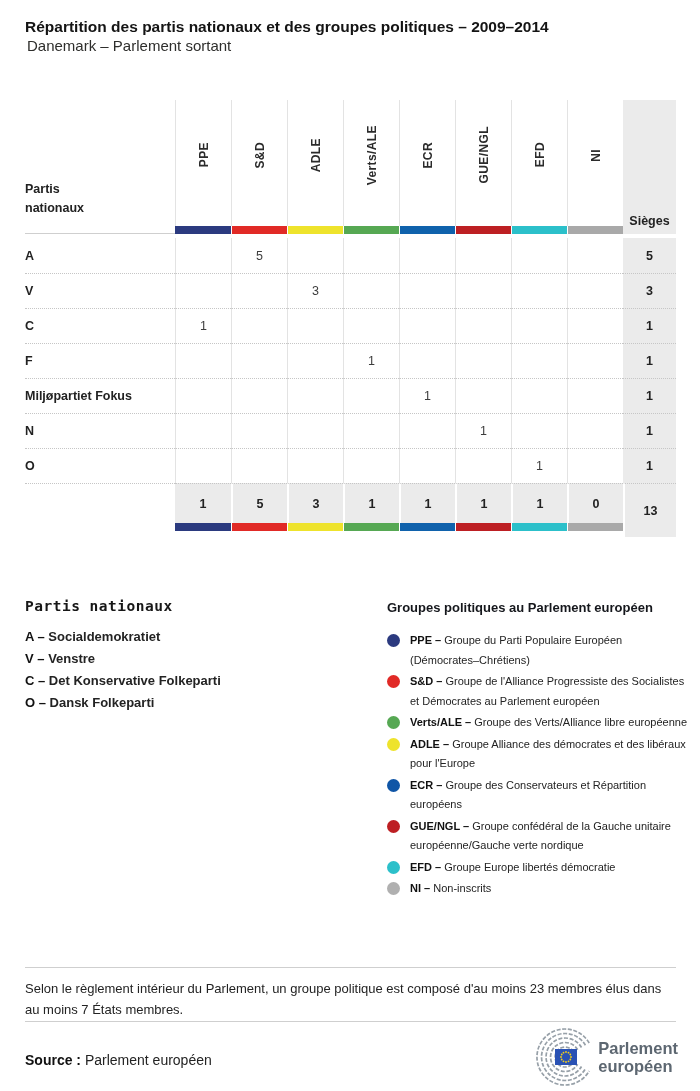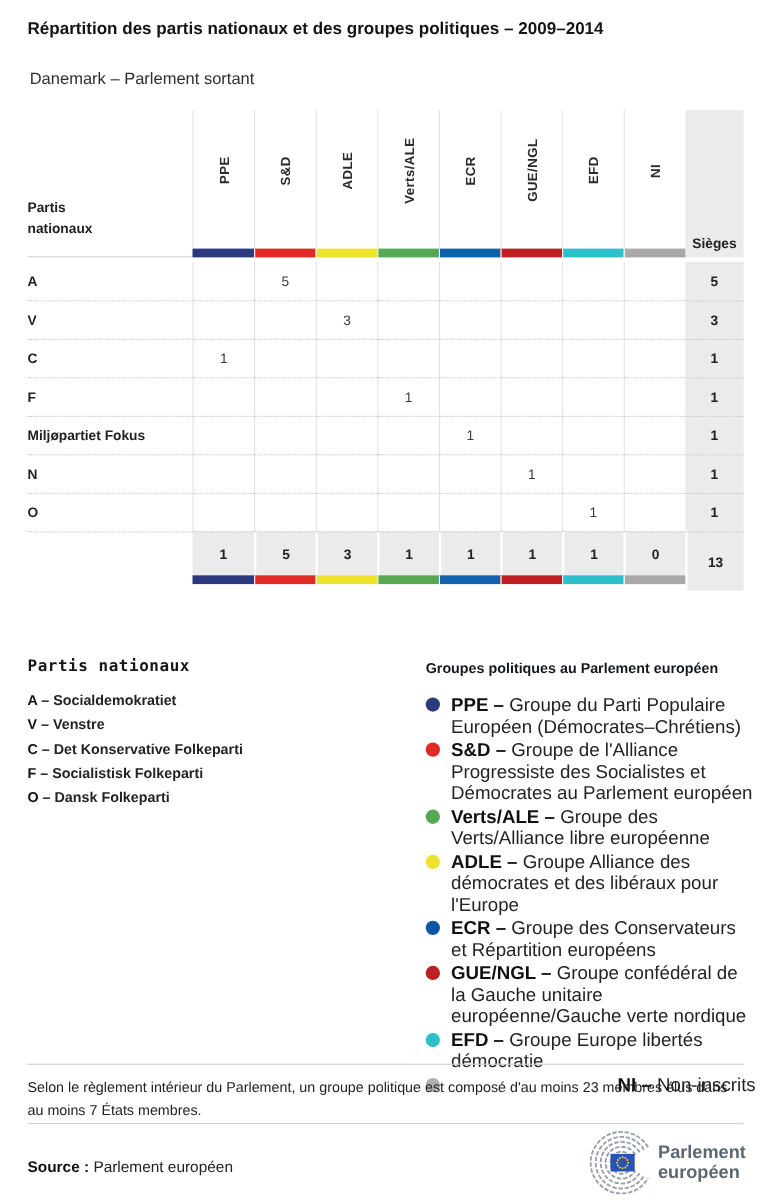--- a/index.html
+++ b/index.html
@@ -1,20 +1,20 @@
 <!DOCTYPE html>
 <html><head>
 <meta charset="utf-8">
 <style>
   html,body { margin:0; padding:0; background:#fff; }
   .page { position:relative; width:700px; height:1091px; background:#ffffff;
           font-family:"Liberation Sans", sans-serif; color:#1d1d1b; overflow:hidden; }
 
   .title { position:absolute; left:25px; top:18px; font-size:15.5px; font-weight:bold; color:#141414; }
-  .subtitle { position:absolute; left:27px; top:63px; font-size:15px; font-weight:normal; color:#2e2e2c; }
+  .subtitle { position:absolute; left:27px; top:37px; font-size:15px; font-weight:normal; color:#2e2e2c; }
 
   
   .ep-table { position:absolute; left:25px; top:100px;
     display:grid;
     grid-template-columns:150px repeat(8,56px) 53px;
     grid-template-rows:126px 8px 4px repeat(7,35px) 40px 8px 6px; }
   .ep-table > div { font-size:12.5px; }
   .colsep { border-left:1px solid #e3e3e3; }
   .rowsep { border-top:1px dotted #c6c6c6; }
   .gh { display:flex; align-items:center; justify-content:center; padding-bottom:16px; }
@@ -37,21 +37,21 @@
 
   
   .legend-left { position:absolute; left:25px; top:598px; width:340px; }
   .legend-left h3 { font-family:"DejaVu Sans Mono", monospace; font-size:14.5px; font-weight:bold;
                     margin:0 0 15px 0; color:#171717; letter-spacing:0.5px; }
   .lp-item { font-size:13px; line-height:16px; margin-bottom:6px; color:#232323;font-weight:bold; }
   .lp-item b { color:#111; }
 
   .legend-right { position:absolute; left:387px; top:600px; width:300px; }
   .legend-right h3 { font-size:13px; font-weight:bold; margin:0 0 16px 0; color:#15171c; }
-  .gp-item { display:flex; margin-bottom:2px; font-size:17px; line-height:19.5px; color:#232323;justify-content:space-between; }
+  .gp-item { display:flex; margin-bottom:2px; font-size:11px; line-height:19.5px; color:#232323; }
   .gp-dot { width:13px; height:13px; border-radius:50%; margin:3px 10px 0 0; flex:none; }
   .gp-text b { color:#111; }
 
   
   .rule { position:absolute; left:25px; width:651px; border-top:1px solid #cfcfcf; height:0; }
   .rule1 { top:967px; } .rule2 { top:1021px; }
   .note { position:absolute; left:25px; top:978px; width:650px; font-size:13px; line-height:21px; color:#232323; }
   .source { position:absolute; left:25px; top:1052px; font-size:14px; color:#232323; }
   .source b { color:#111; }
   .logo { position:absolute; right:22px; top:1028px; display:flex; align-items:center; gap:3px; }
@@ -192,21 +192,20 @@
       <div class="bar barsep" style="grid-area: 12 / 8; background-color: rgb(44, 192, 202);"></div>
       <div class="bar barsep" style="grid-area: 12 / 9; background-color: rgb(169, 169, 169);"></div>
     </div>
 
   <div class="legend-left">
     <h3>Partis nationaux</h3>
     <div>
         <div class="lp-item"><b>A – </b><span>Socialdemokratiet</span></div>
         <div class="lp-item"><b>V – </b><span>Venstre</span></div>
         <div class="lp-item"><b>C – </b><span>Det Konservative Folkeparti</span></div>
-        <div class="lp-item"><b>F – </b><span>Socialistisk Folkeparti</span></div>
         <div class="lp-item"><b>O – </b><span>Dansk Folkeparti</span></div>
       </div>
   </div>
 
   <div class="legend-right">
     <h3>Groupes politiques au Parlement européen</h3>
     <div>
         <div class="gp-item">
           <div class="gp-dot" style="background-color: rgb(43, 58, 127);"></div>
           <div class="gp-text"><b>PPE – </b><span>Groupe du Parti Populaire Européen (Démocrates–Chrétiens)</span></div>

